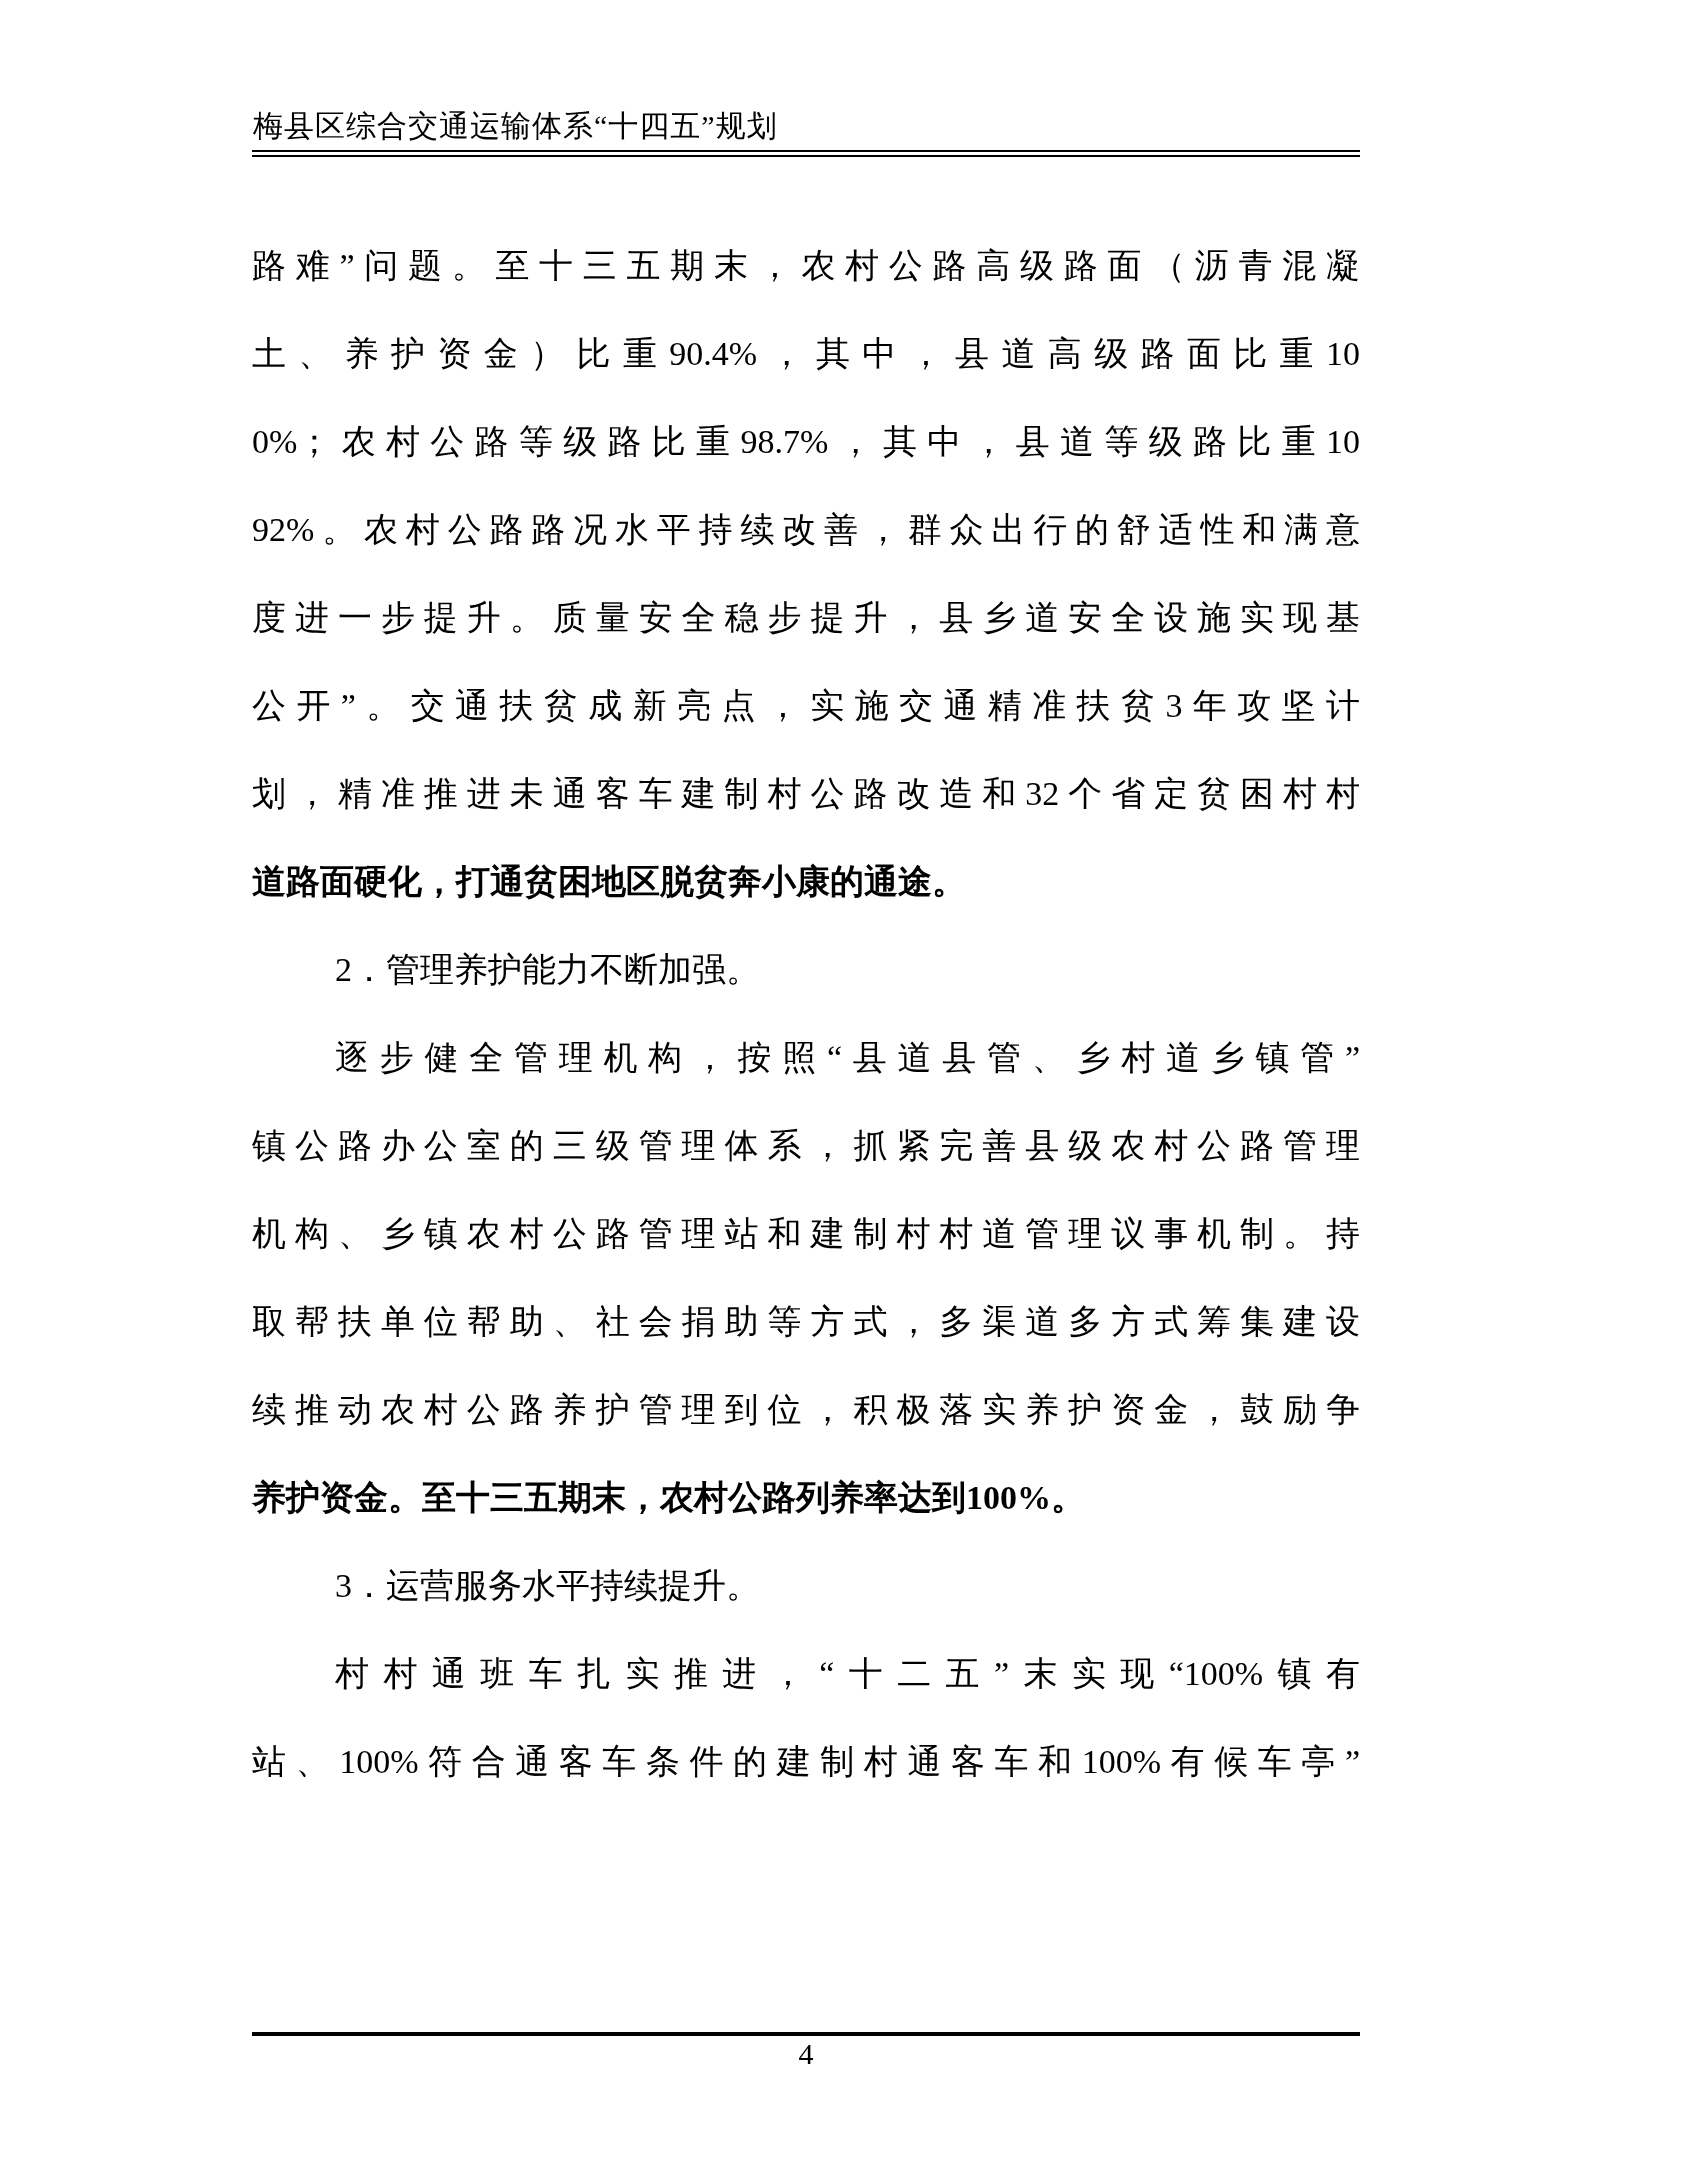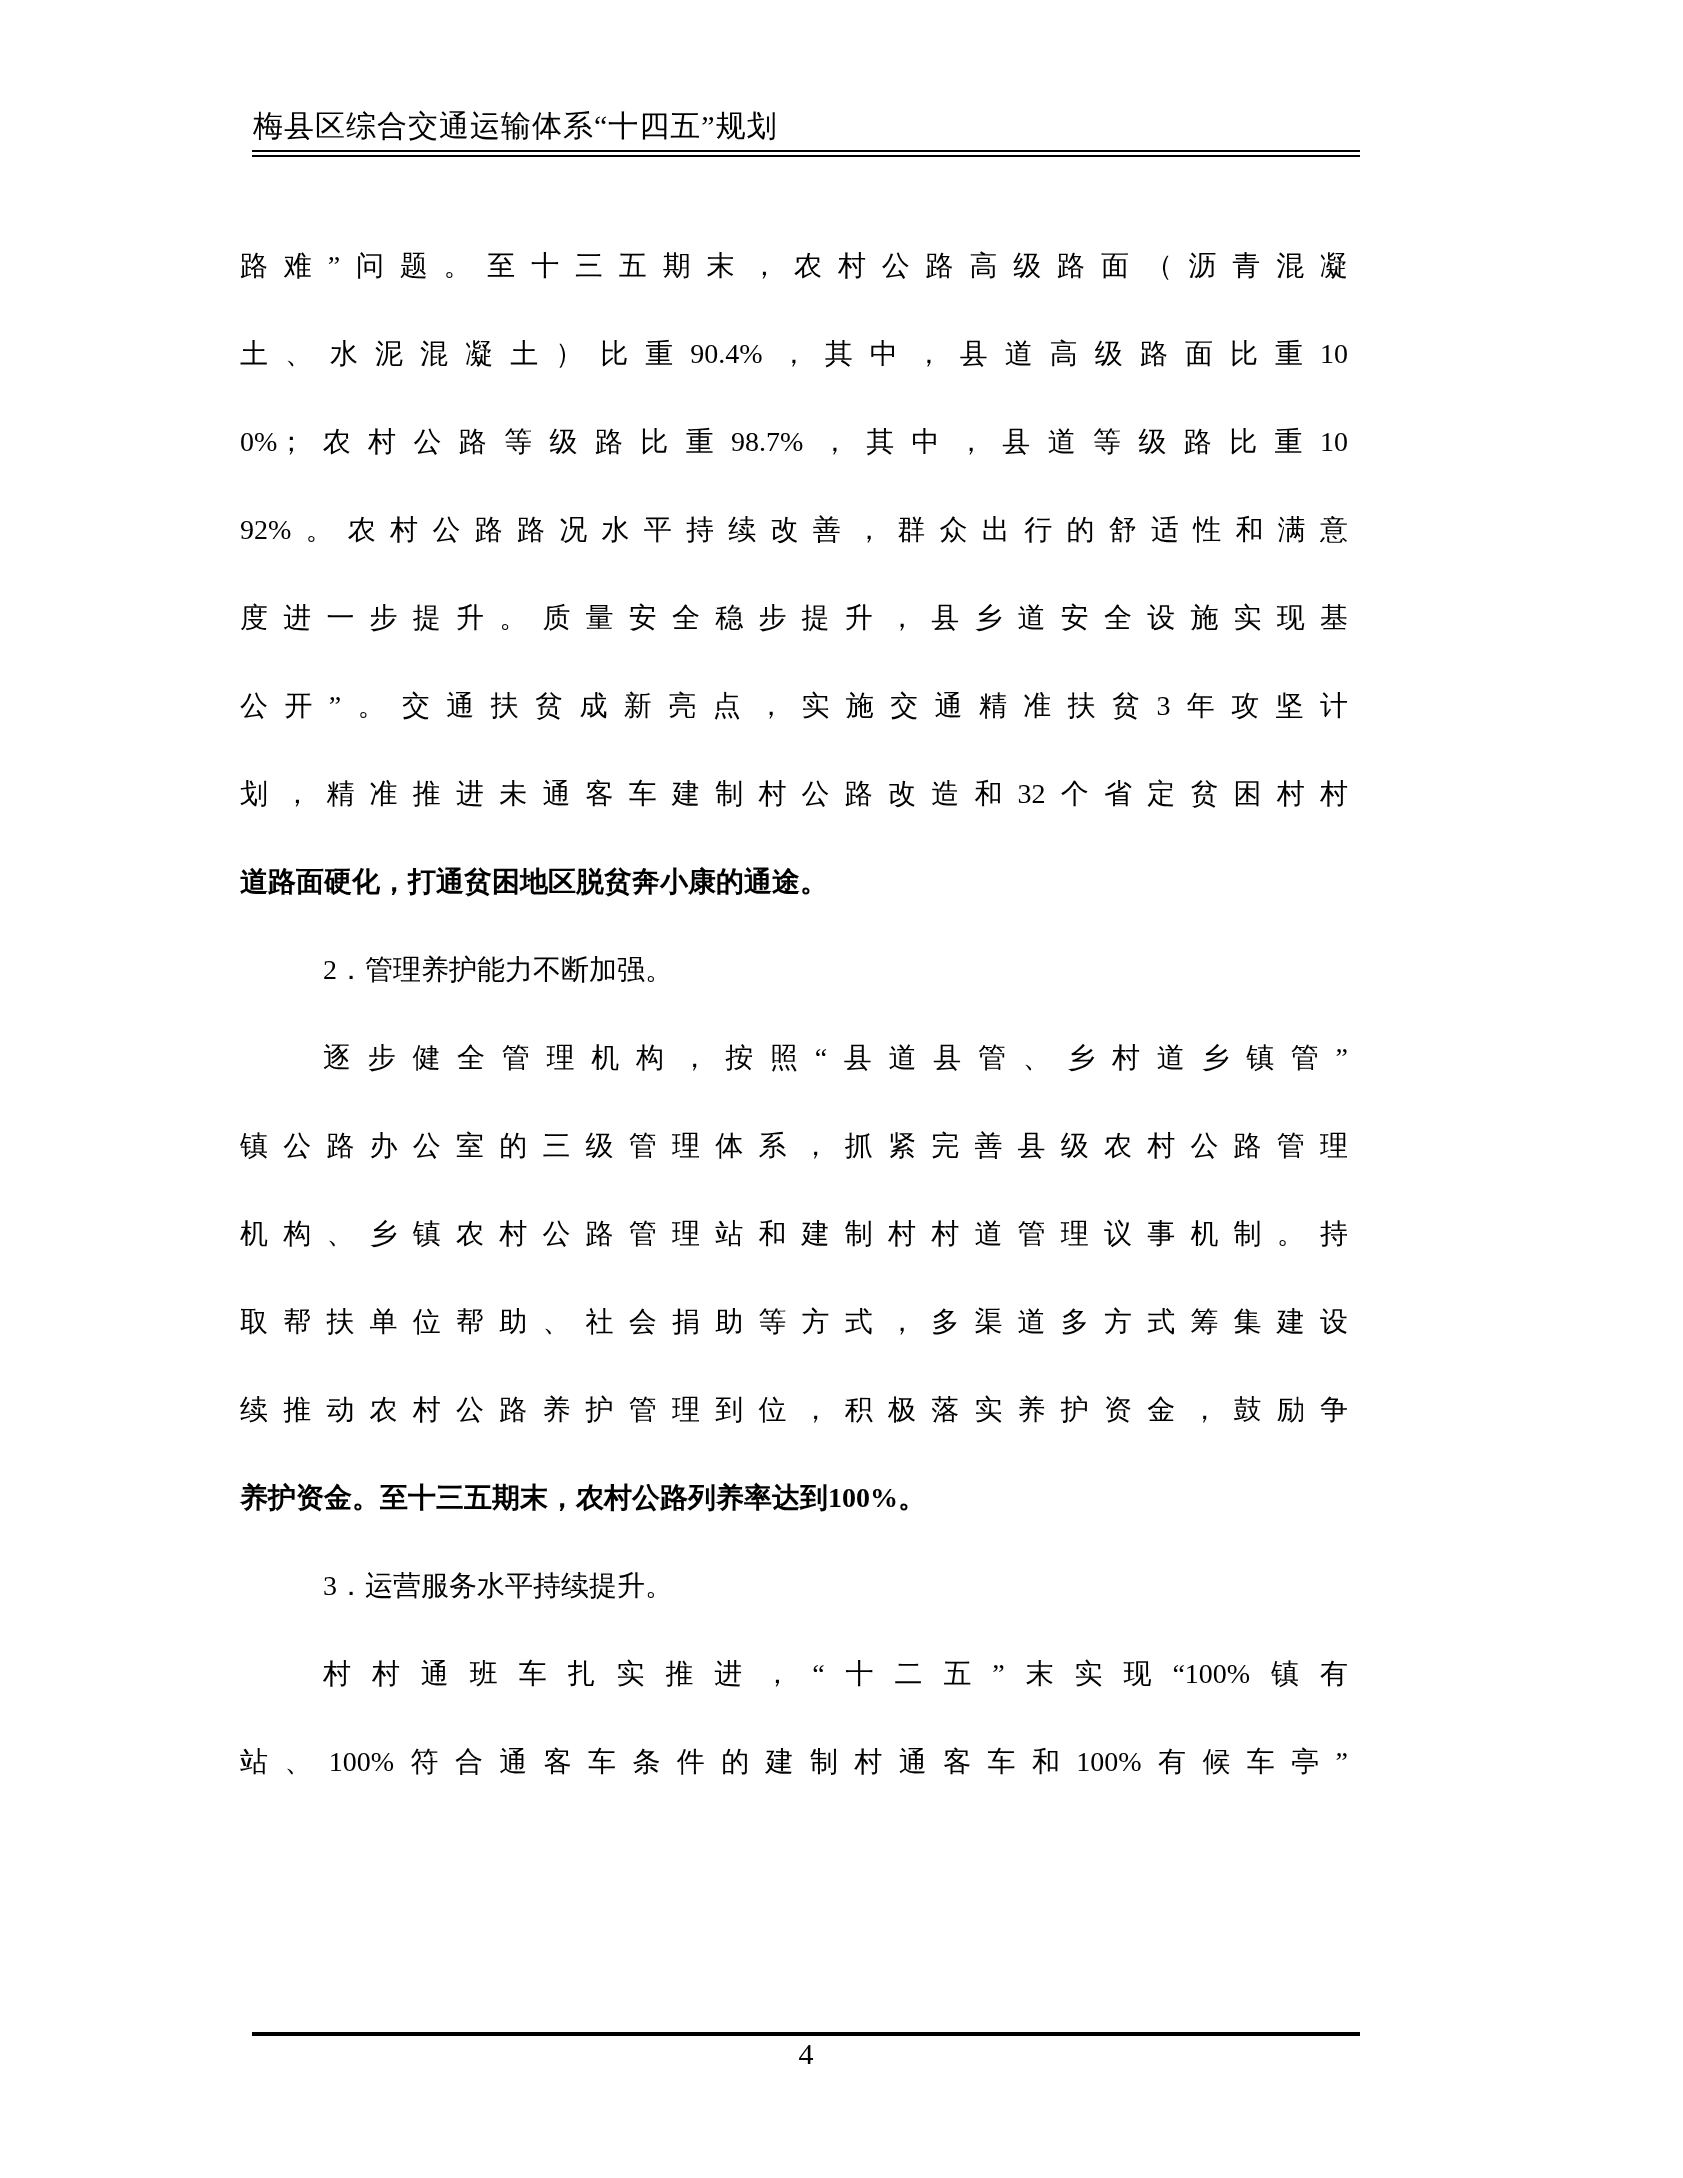--- a/index.html
+++ b/index.html
@@ -33,24 +33,24 @@
     left: 252px;
     top: 150px;
     width: 1108px;
     height: 3px;
     border-top: 2px solid #000000;
     border-bottom: 2px solid #000000;
   }
   
   .body-block {
     position: absolute;
-    left: 240px;
+    left: 252px;
     top: 222px;
     width: 1108px;
-    font-size: 28px;
+    font-size: 34px;
   }
   .text-line {
     height: 88px;
     line-height: 88px;
     white-space: nowrap;
   }
   .role-body {
     text-align: justify;
     text-align-last: justify;
     text-justify: inter-ideograph;
@@ -95,21 +95,21 @@
 
 <div class="page">
 
   <div class="header-title">梅县区综合交通运输体系“十四五”规划</div>
 
   <div class="header-rule"></div>
 
   <div class="body-block">
 
   <div class="text-line role-body">路难”问题。至十三五期末，农村公路高级路面（沥青混凝</div>
-      <div class="text-line role-body">土、水泥混凝土）比重90.4%，其中，县道高级路面比重10</div>
+      <div class="text-line role-body">土、养护资金）比重90.4%，其中，县道高级路面比重10</div>
       <div class="text-line role-body">0%；农村公路等级路比重98.7%，其中，县道等级路比重10</div>
       <div class="text-line role-body">92%。农村公路路况水平持续改善，群众出行的舒适性和满意</div>
       <div class="text-line role-body">度进一步提升。质量安全稳步提升，县乡道安全设施实现基</div>
       <div class="text-line role-body">公开”。交通扶贫成新亮点，实施交通精准扶贫3年攻坚计</div>
       <div class="text-line role-body">划，精准推进未通客车建制村公路改造和32个省定贫困村村</div>
       <div class="text-line role-body-end">道路面硬化，打通贫困地区脱贫奔小康的通途。</div>
       <div class="text-line role-heading indent">2．管理养护能力不断加强。</div>
       <div class="text-line role-body indent">逐步健全管理机构，按照“县道县管、乡村道乡镇管”</div>
       <div class="text-line role-body">镇公路办公室的三级管理体系，抓紧完善县级农村公路管理</div>
       <div class="text-line role-body">机构、乡镇农村公路管理站和建制村村道管理议事机制。持</div>

